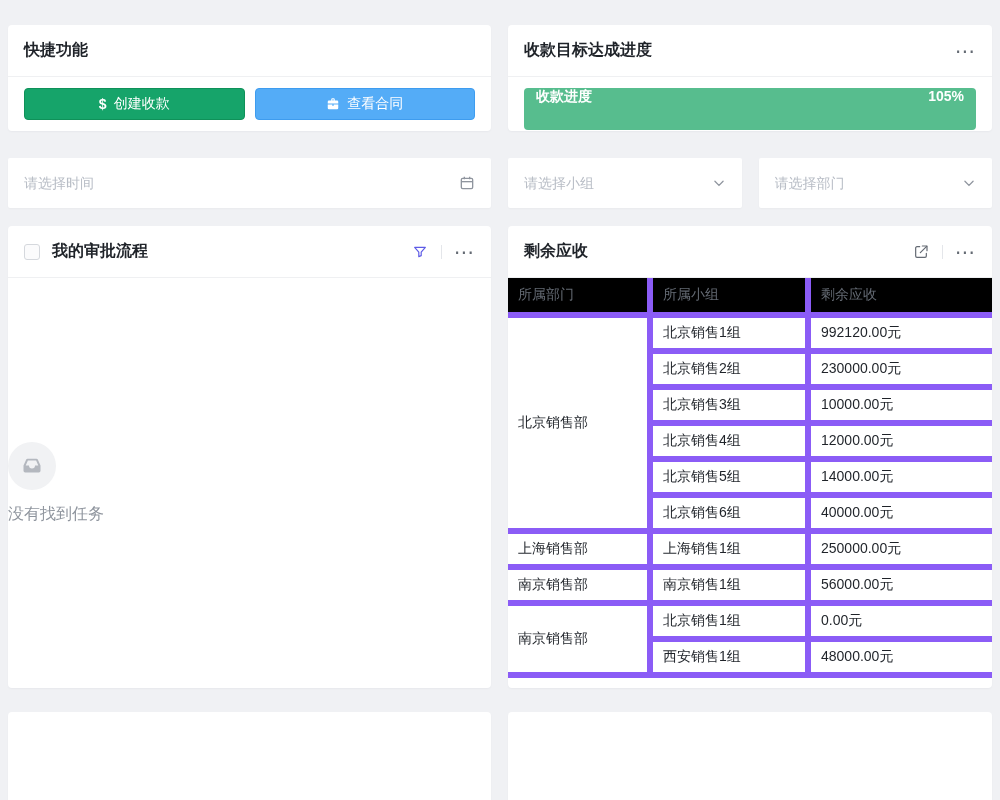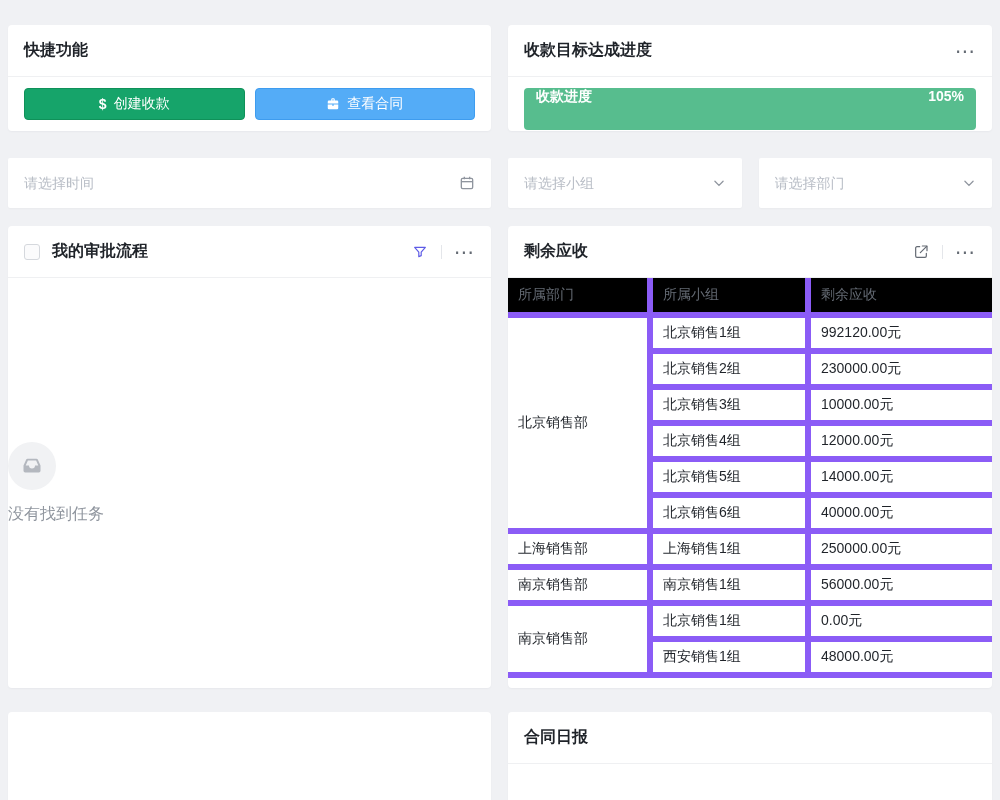--- a/index.html
+++ b/index.html
@@ -236,18 +236,15 @@
       </table>
     </div>
   </div>
 </div>
 
 <div class="band band4">
   <div class="card">
     <div class="spacer"></div>
   </div>
   <div class="card">
-    <div class="card-header">
-      <span class="card-title">合同日报</span>
-    </div>
     <div class="spacer"></div>
   </div>
 </div>
 
 </body></html>

